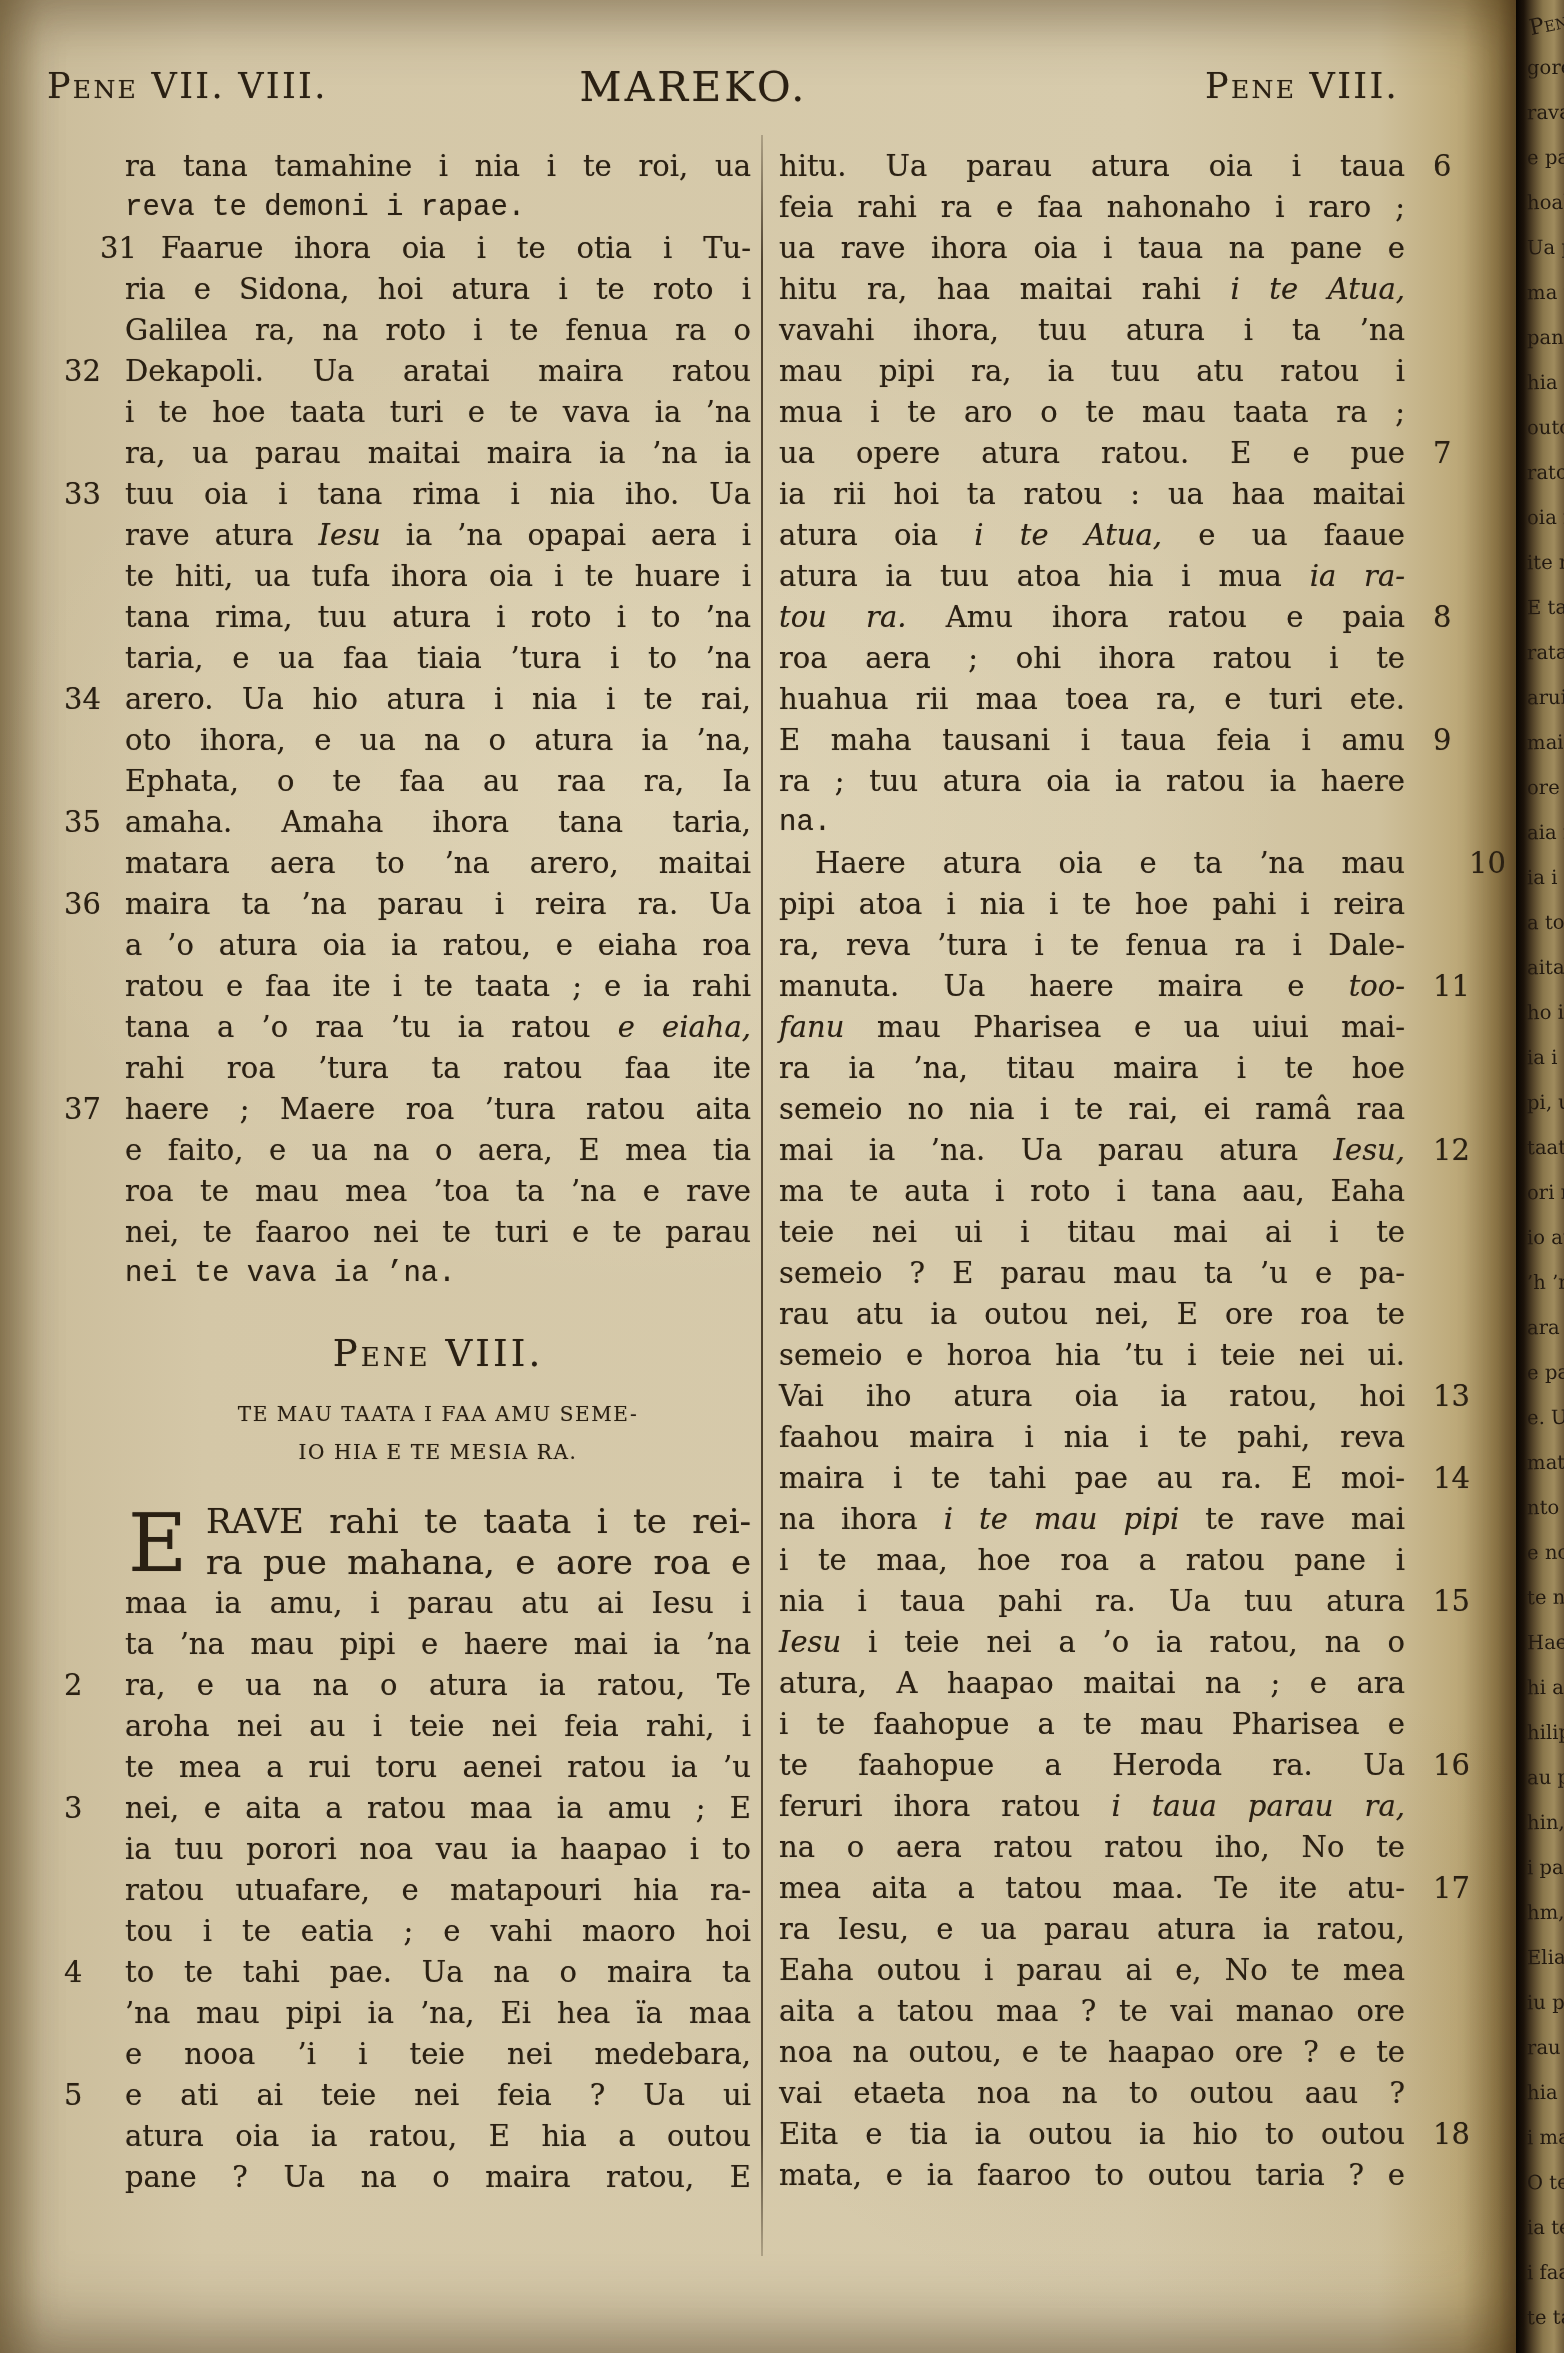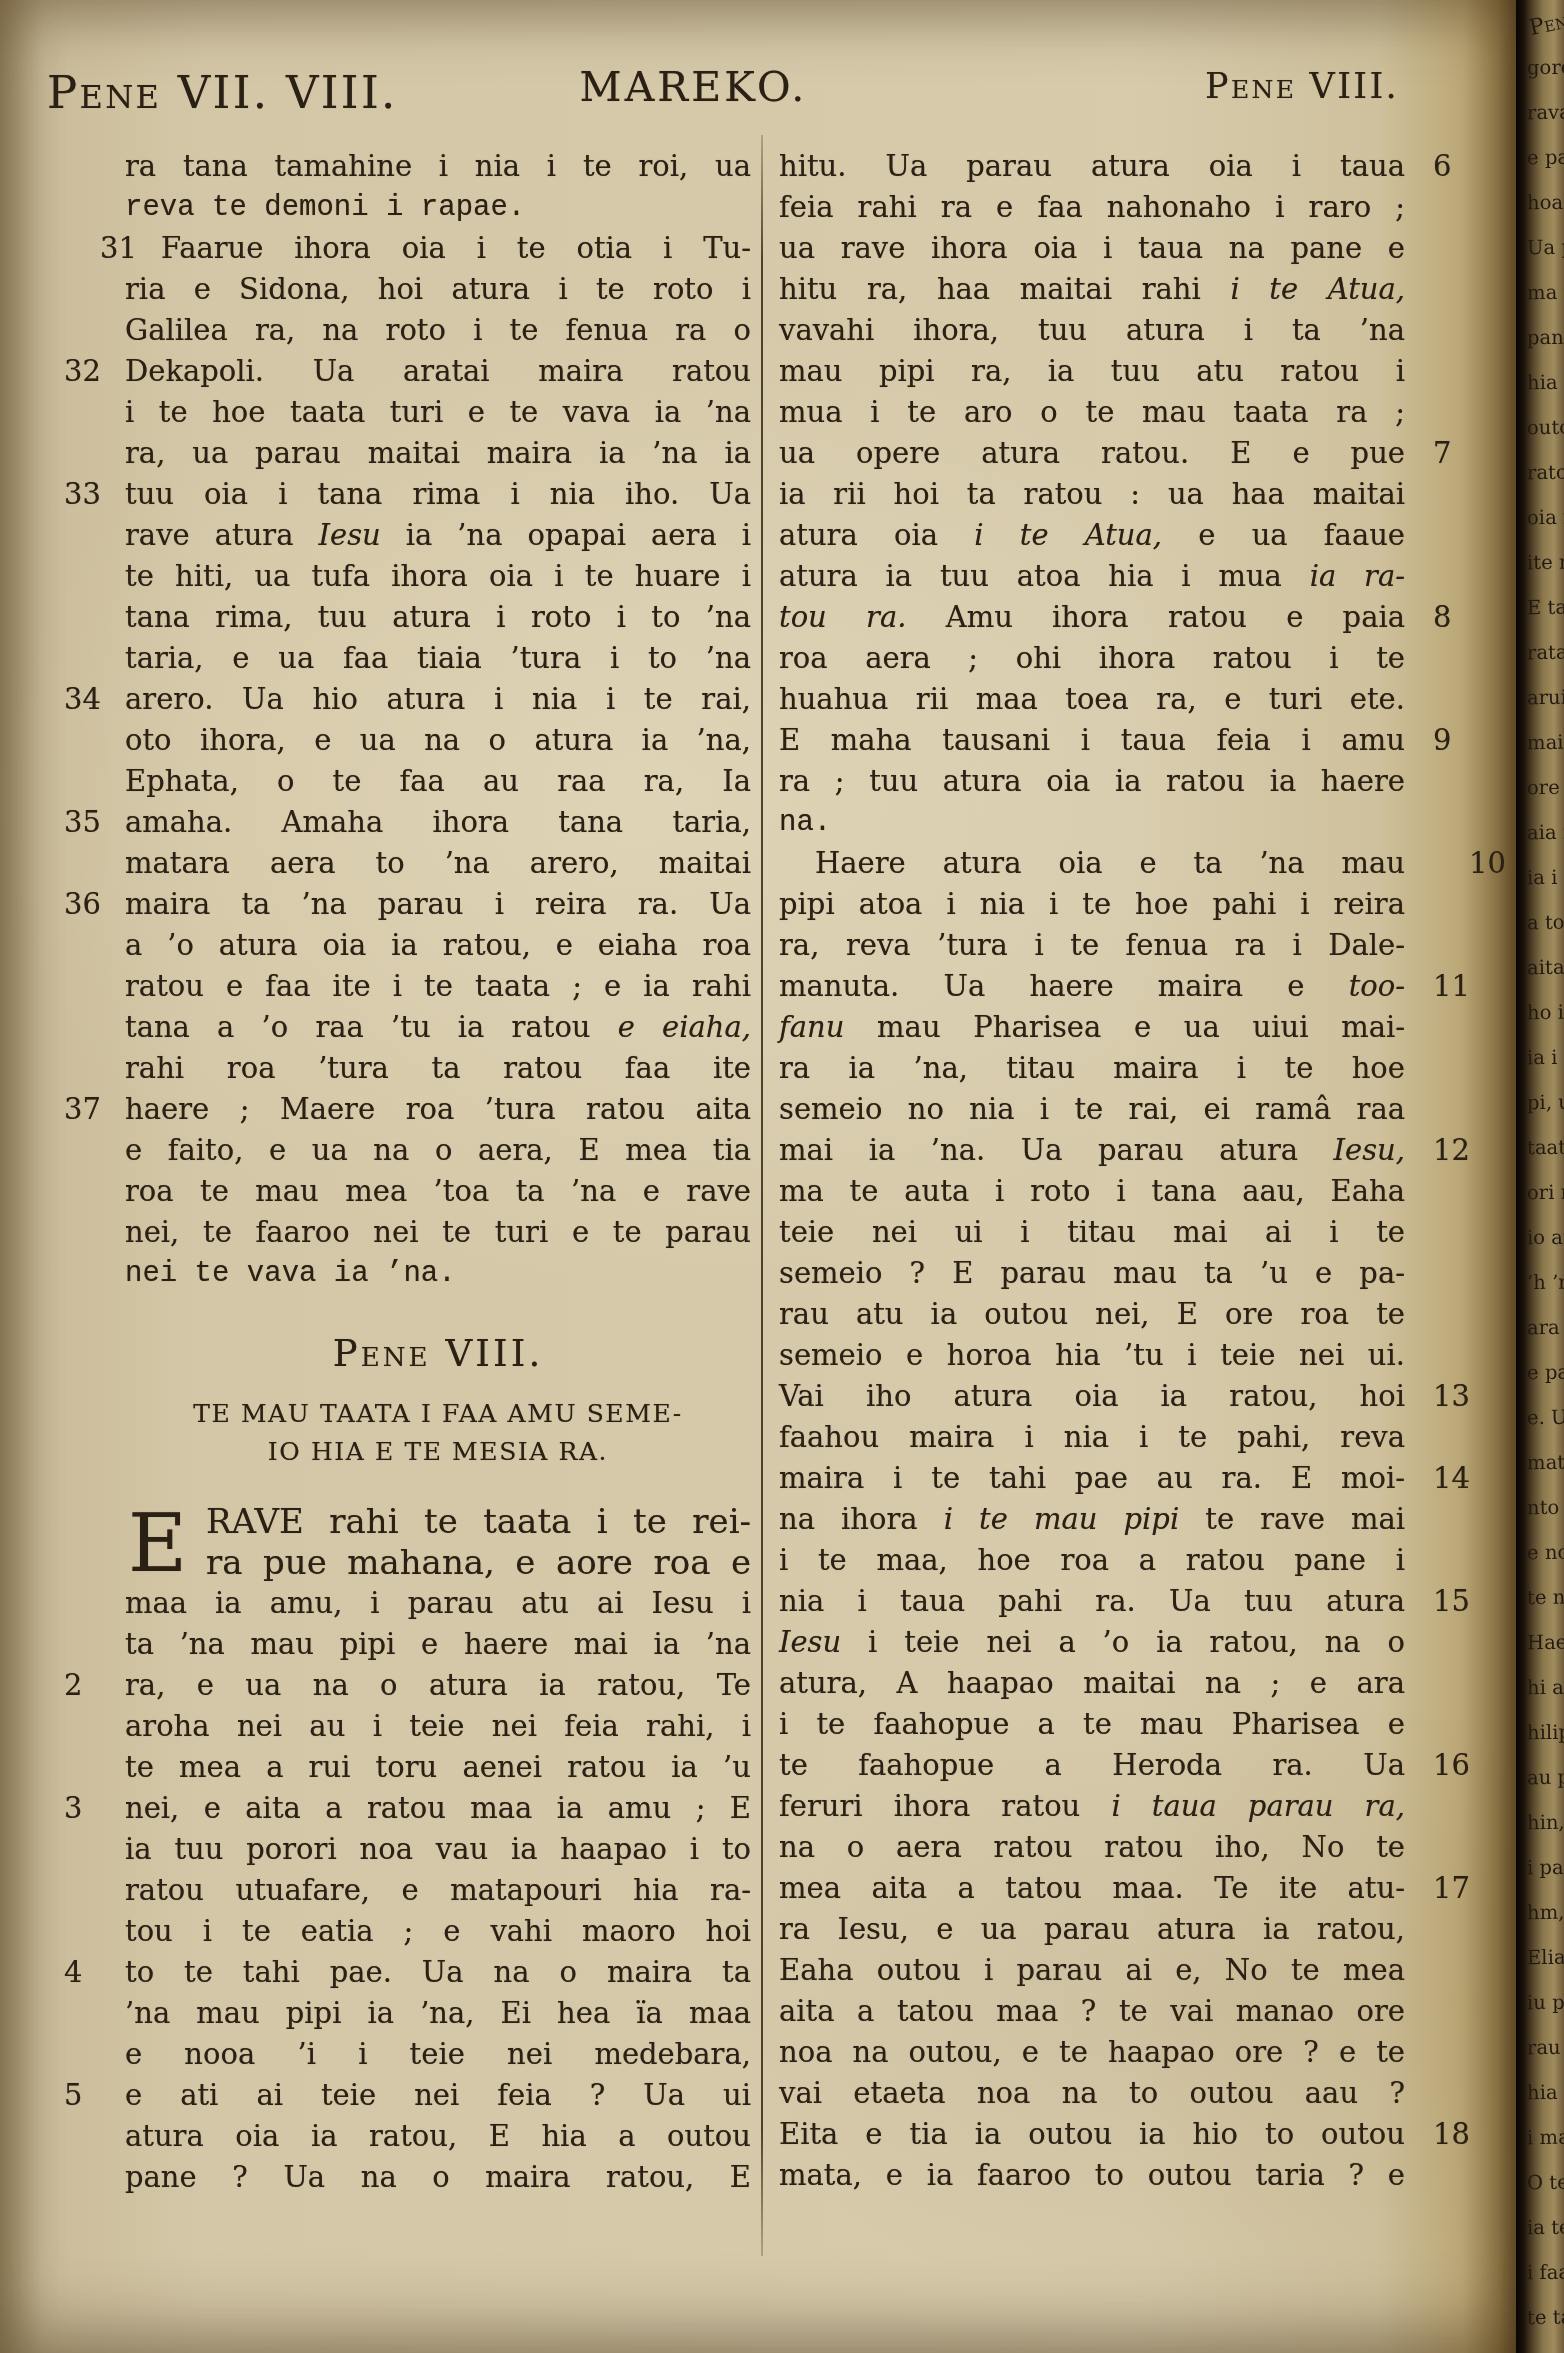--- a/index.html
+++ b/index.html
@@ -25,21 +25,21 @@
       inset 0 -34px 63px rgba(60,40,12,.30),
       inset 20.3px 0 47px rgba(60,40,12,.18);
     color:#2a2013;
     text-shadow:0 0 0.8px rgba(43,30,15,.45);
   }
 
   
   .runhead{position:absolute;top:66px;left:0;width:1516px;height:55px;}
   .rh-left{
     position:absolute;left:47px;top:0;
-    font-size:45px;font-variant:small-caps;letter-spacing:2.3px;
+    font-size:35px;font-variant:small-caps;letter-spacing:2.3px;
   }
   .rh-center{
     position:absolute;left:4px;right:133px;top:-3.1px;text-align:center;
     font-size:41px;letter-spacing:3.1px;font-weight:500;
   }
   .rh-right{
     position:absolute;right:117px;top:0;
     font-size:35px;font-variant:small-caps;letter-spacing:2.3px;
   }
 
@@ -67,21 +67,21 @@
   .vl{left:-61px;width:50px;text-align:right;}
   .vr{left:654px;width:59px;text-align:left;}
 
   
   .pene-heading{
     margin:38px 0 0 0;text-align:center;text-align-last:center;
     font-size:37px;font-variant:small-caps;letter-spacing:3.1px;font-weight:500;
   }
   .sub{
     margin-top:20.3px;text-align:left;text-align-last:center;
-    font-size:25px;line-height:38px;letter-spacing:1.6px;
+    font-size:20px;line-height:38px;letter-spacing:1.6px;
   }
 
   
   .droppara{position:relative;margin-top:30px;padding-left:81px;}
   .dropcap{
     position:absolute;left:3.1px;top:2.3px;
     font-size:81px;line-height:78px;font-weight:500;
   }
   .droppara .line{font-size:34px;}
 

